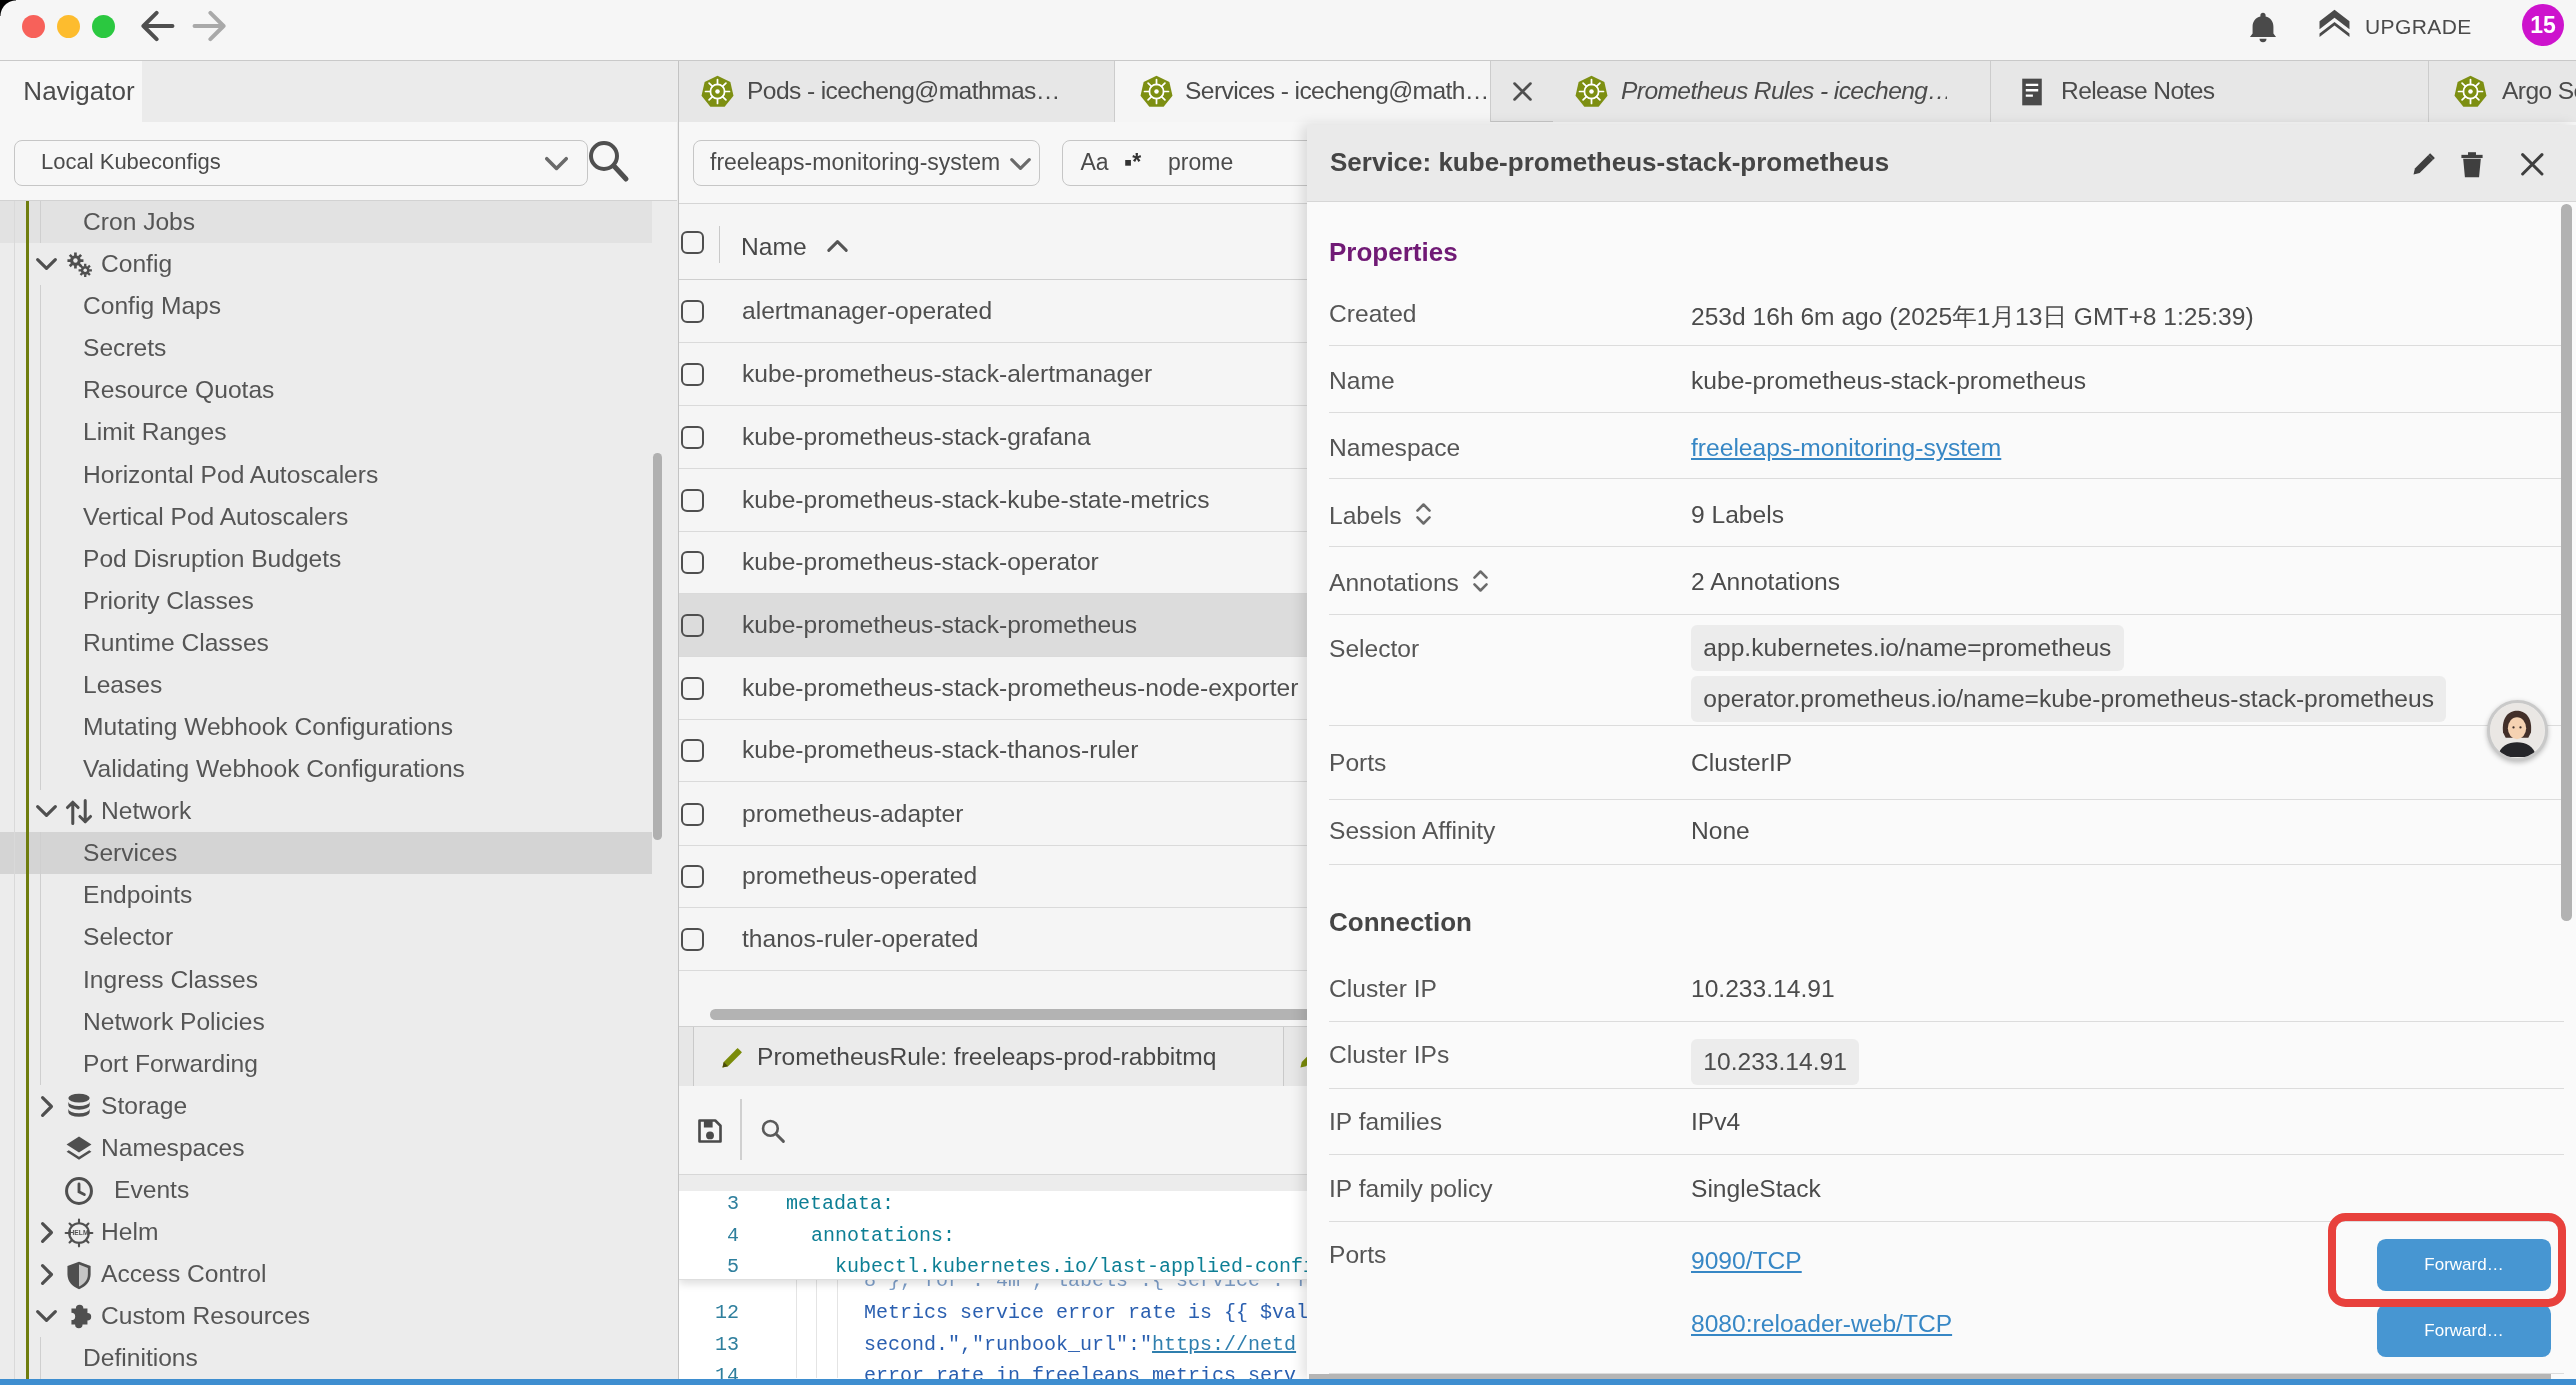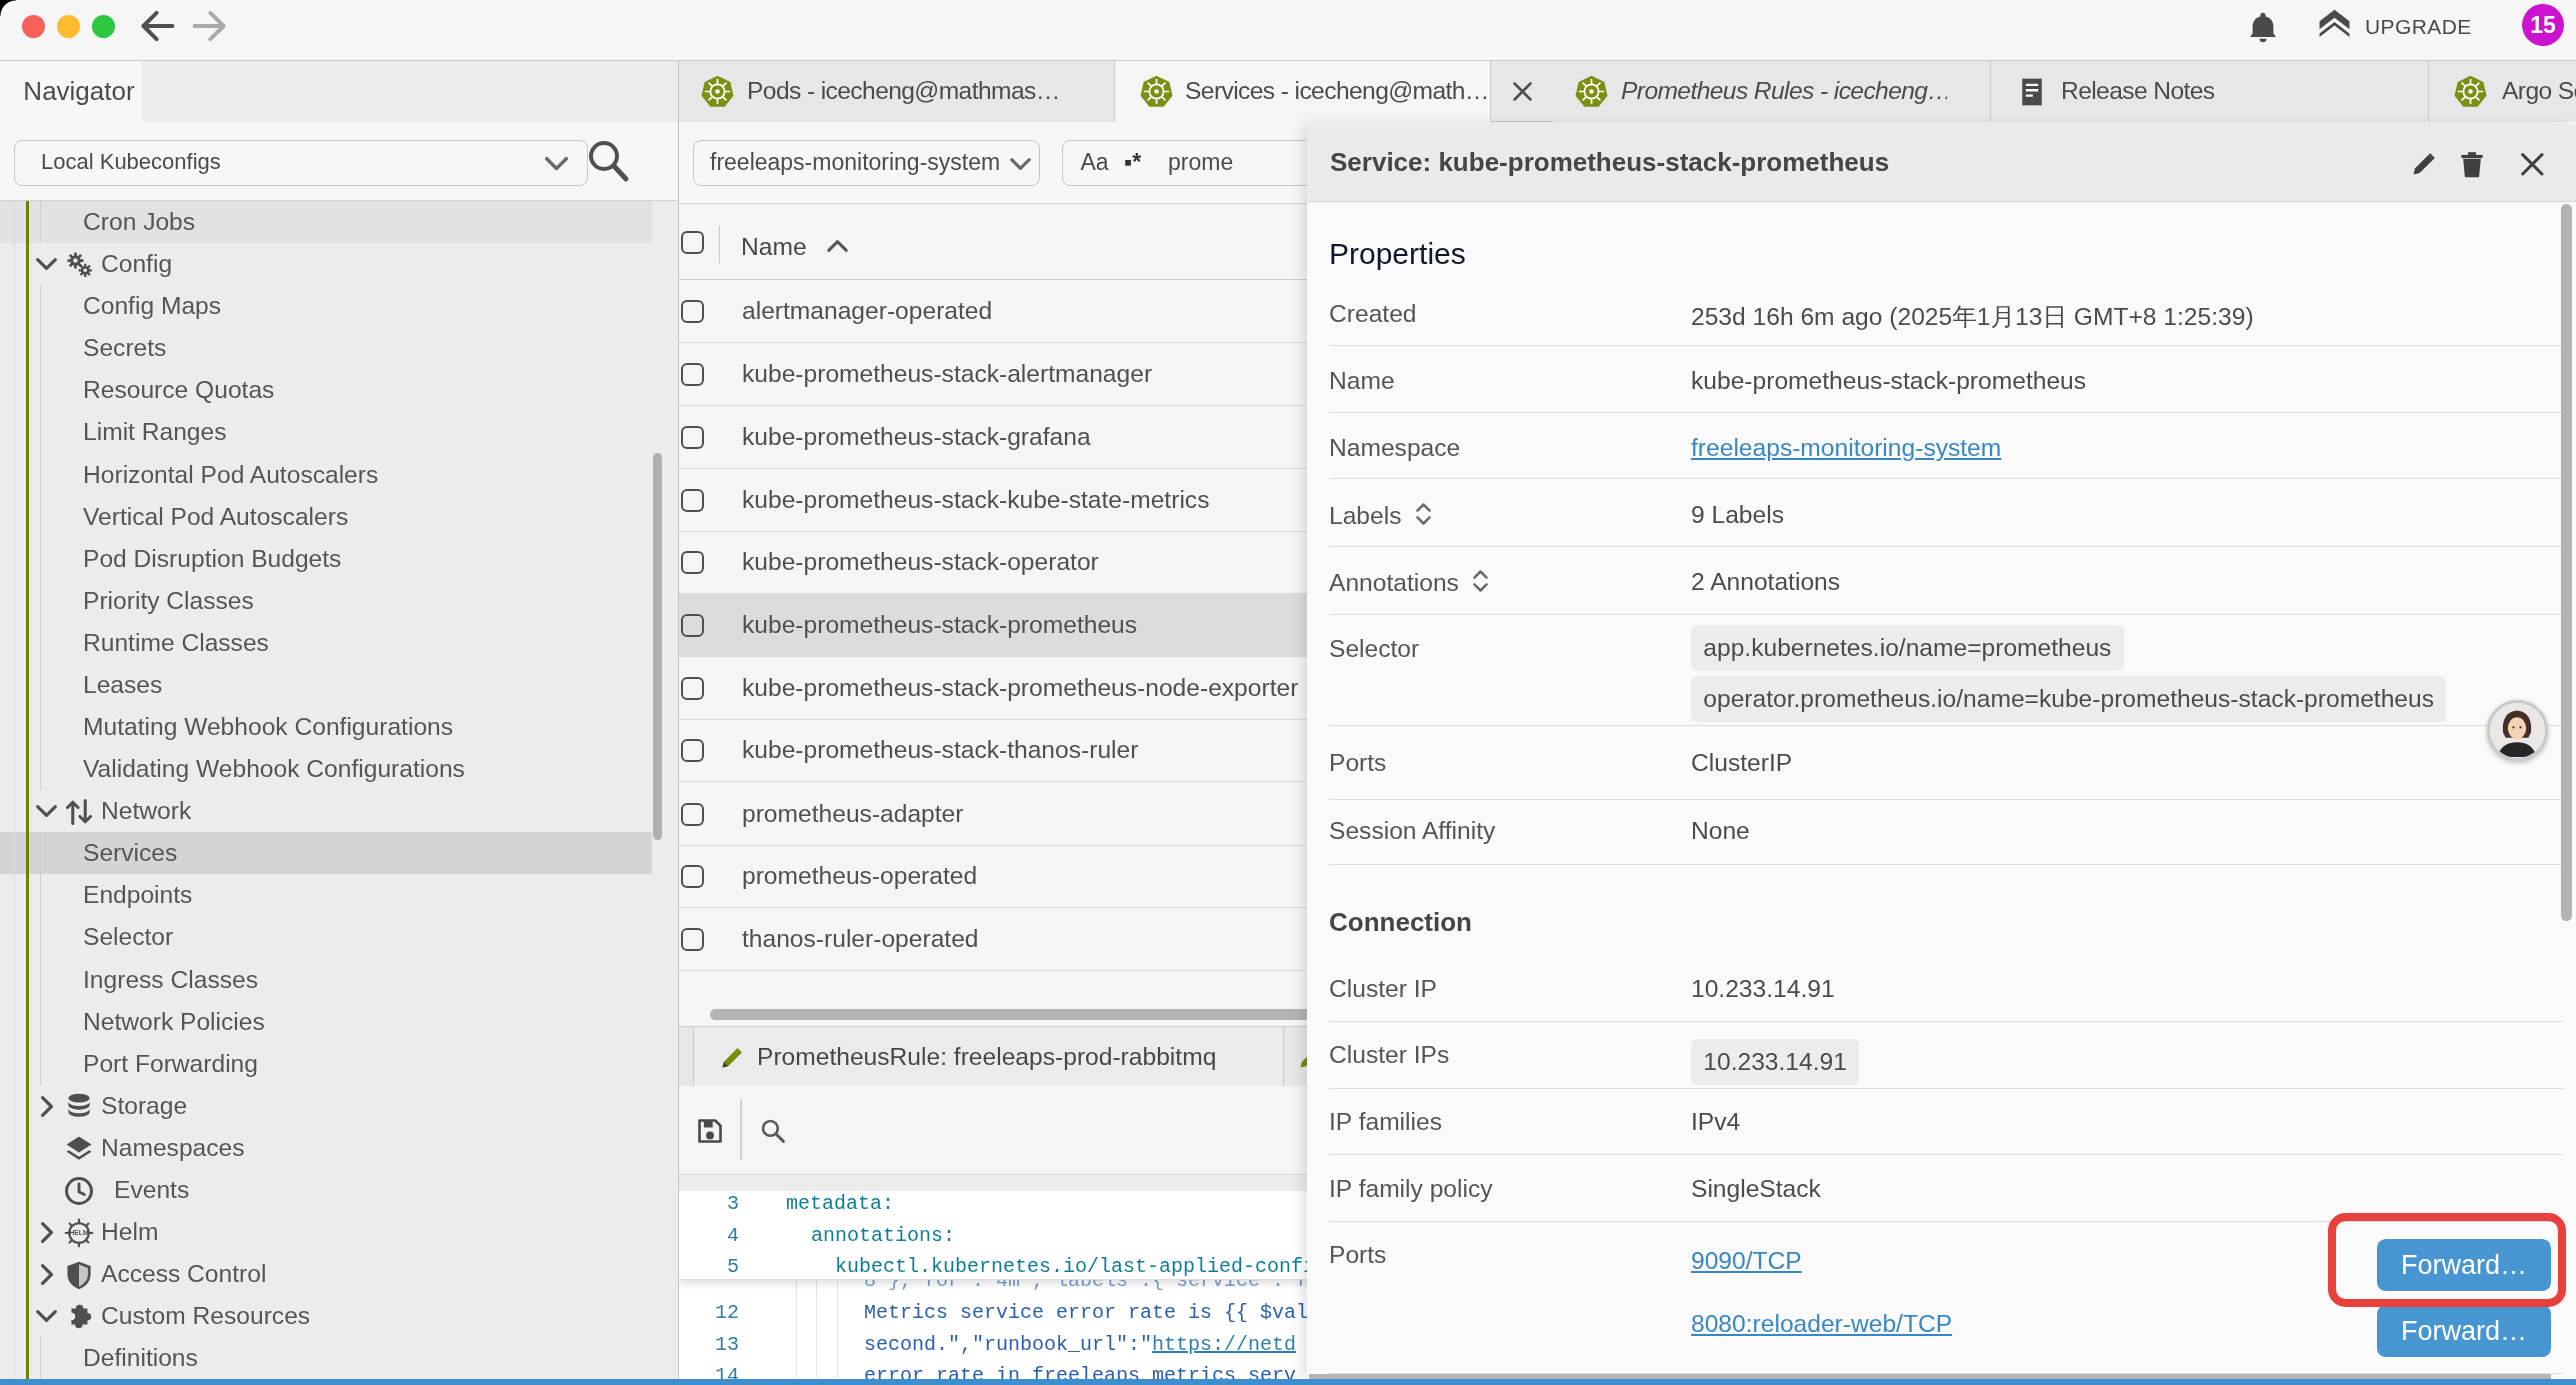--- a/index.html
+++ b/index.html
@@ -33,21 +33,21 @@
 
 #dock { position:absolute; left:0; top:965px; width:1897px; height:359px; }
 
 #drawer { position:absolute; left:1307px; top:125px; width:1269px; height:1255px; background:#fafafa; box-shadow:-5.3px 0 12.3px rgba(0,0,0,0.12); z-index:5; }
 #dtitle { position:absolute; left:0; top:0; width:1269px; height:77px; background:#eaeaea; border-bottom:1.8px solid #d6d6d6; }
 .dlabel { position:absolute; left:22px; font-size:24.6px; color:#555; }
 .dvalue { position:absolute; left:384px; font-size:24.6px; color:#4b4b4b; }
 .ddiv { position:absolute; left:22px; right:12.3px; height:0.9px; background:#dcdcdc; }
 .chip { position:absolute; left:384px; background:#ececec; border-radius:6.1px; font-size:24.6px; color:#4b4b4b; padding:0 12.3px; line-height:46px; height:46px; white-space:nowrap; }
 .dlink { font-size:24.6px; color:#3787c5; text-decoration:underline; }
-.fwd { position:absolute; left:1070px; width:174px; height:52px; background:#4796d2; border-radius:8.8px; color:#fff; font-size:27px; text-align:center; line-height:52px; }
+.fwd { position:absolute; left:1070px; width:174px; height:52px; background:#4796d2; border-radius:8.8px; color:#fff; font-size:17px; text-align:center; line-height:52px; }
 #bluebar { position:absolute; left:0; top:1379px; width:2576px; height:6.1px; background:#3e8ed0; z-index:8; }
 .mono { font-family:"Liberation Mono", monospace; }
 </style>
 </head>
 <body>
 <div id="topbar">
   <div class="abs" style="left:0;top:0;width:16px;height:16px;background:radial-gradient(circle at 16px 16px, rgba(0,0,0,0) 15px, #000 16px);z-index:9;"></div>
   <div class="tl" style="left:22px; background:#f7615a;"></div>
   <div class="tl" style="left:57px; background:#fdbc2e;"></div>
   <div class="tl" style="left:92px; background:#2bc840;"></div>
@@ -439,21 +439,21 @@
         <path d="M7 10 H27 L25 31 H9 Z" fill="#3f3f3f"></path>
         <rect x="5" y="5.5" width="24" height="3.6" fill="#3f3f3f"></rect>
         <rect x="12.5" y="2.5" width="9" height="4" fill="#3f3f3f"></rect>
       </svg>
     <svg class="abs" style="left:1213px;top:27px;" width="24.6" height="24.6" viewBox="0 0 28 28">
         <path d="M3 3 L25 25 M25 3 L3 25" stroke="#3f3f3f" stroke-width="3.4" stroke-linecap="round"></path>
       </svg>
   </div>
   <div class="abs" style="left:0; top:0px; width:1269px; height:1255px; overflow:hidden;">
     <div class="abs" style="left:0;top:0;width:1269px;height:1255px;">
-<div class="abs" style="left:22px; top:112px; font-size:30px; font-weight:normal; color:#0f172a;">Properties</div>
+<div class="abs" style="left:22px; top:112px; font-size:26px; font-weight:bold; color:#701a75;">Properties</div>
       <div class="dlabel" style="top:175px;">Created</div>
       <div class="dvalue" style="top:175px;">253d 16h 6m ago (2025年1月13日 GMT+8 1:25:39)</div>
       <div class="ddiv" style="top:220px;"></div>
       <div class="dlabel" style="top:242px;">Name</div>
       <div class="dvalue" style="top:242px;">kube-prometheus-stack-prometheus</div>
       <div class="ddiv" style="top:287px;"></div>
       <div class="dlabel" style="top:309px;">Namespace</div>
       <div class="dvalue" style="top:309px;"><span class="dlink">freeleaps-monitoring-system</span></div>
       <div class="ddiv" style="top:353px;"></div>
       <div class="dlabel" style="top:376px;">Labels<svg style="vertical-align:-3.5px;margin-left:12.3px;" width="19" height="26" viewBox="0 0 22 30">

